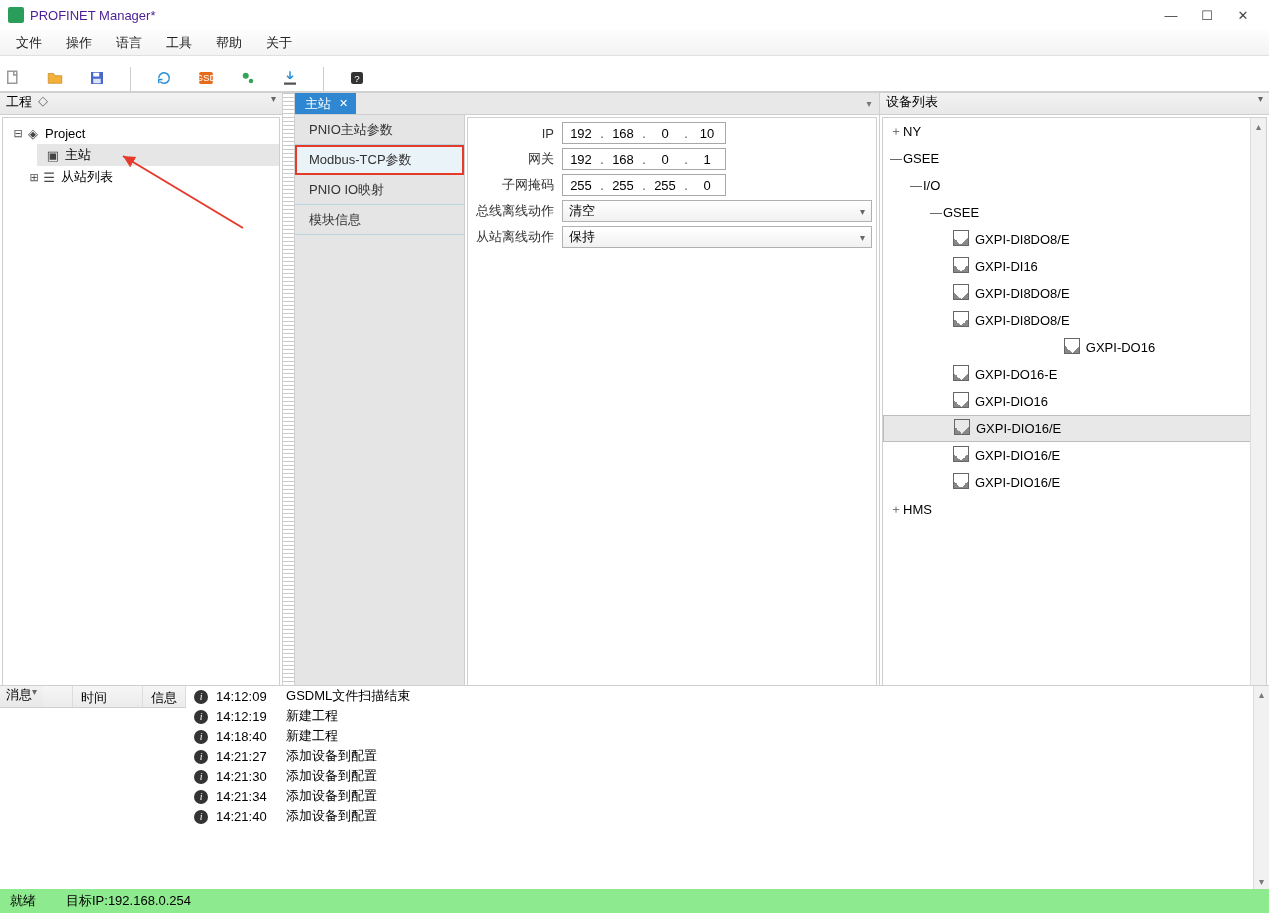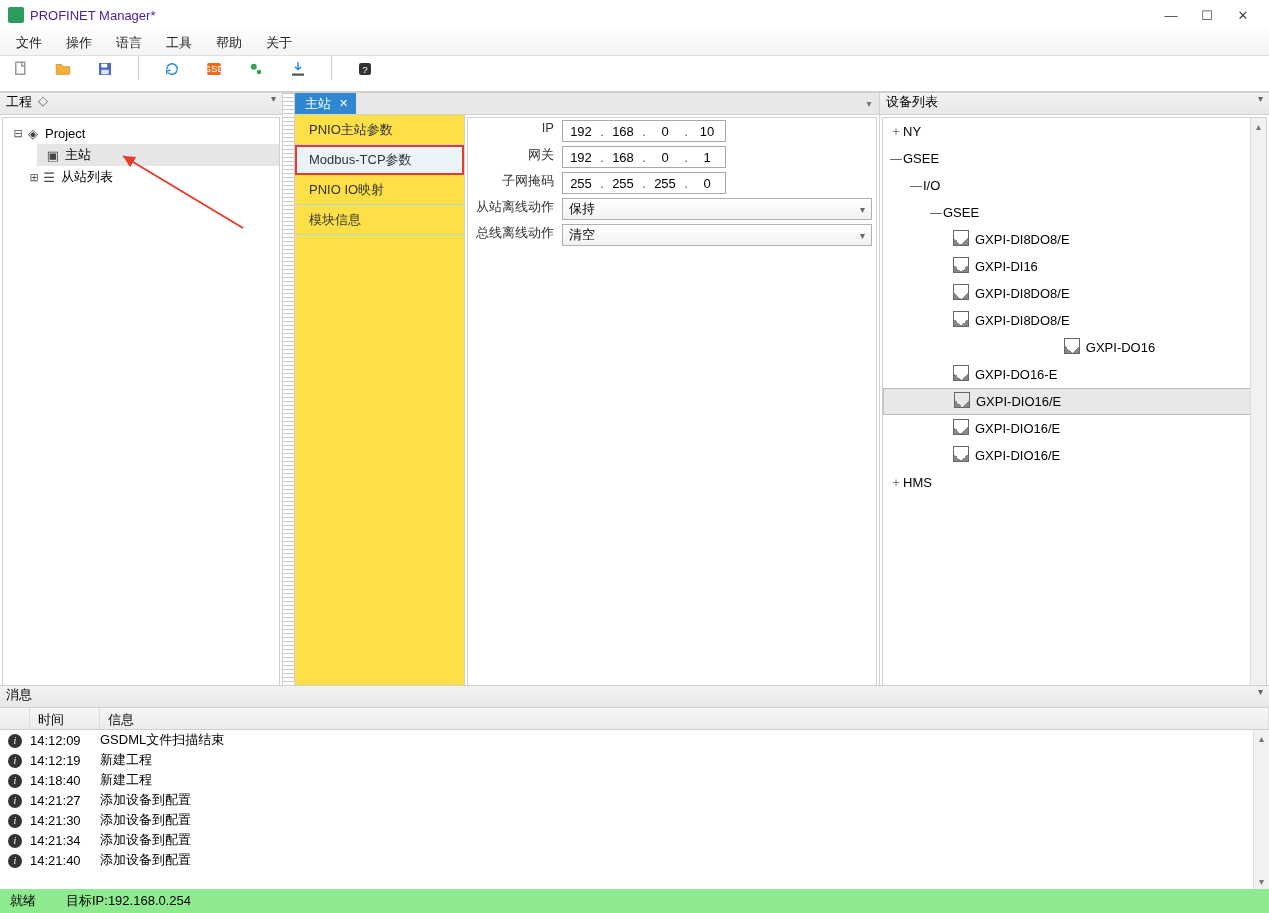--- a/index.html
+++ b/index.html
@@ -6,21 +6,21 @@
 body { background: #fff; overflow: hidden; width: 1269px; height: 913px; position: relative; }
 
 .title-bar { height: 30px; display: flex; align-items: center; padding: 0 8px; background: #fff; }
 .title-bar .app-icon { width: 16px; height: 16px; background: #2a9d5a; border-radius: 2px; margin-right: 6px; display: inline-flex; align-items: center; justify-content: center; }
 .title-bar .title-text { flex: 1; color: #4c1d95; }
 .title-bar .win-btn { width: 36px; height: 26px; display: inline-flex; align-items: center; justify-content: center; color: #444; }
 
 .menu-bar { height: 26px; display: flex; align-items: center; padding: 0 4px; background: linear-gradient(#fdfdfd,#f3f3f3); border-bottom: 1px solid #e0e0e0; }
 .menu-bar .menu-item { padding: 3px 12px; color: #222; }
 
-.toolbar { height: 36px; display: flex; align-items: flex-start; padding: 0 8px; border-bottom: 1px solid #d0d0d0; gap:16px; }
+.toolbar { height: 36px; display: flex; align-items: flex-end; padding: 0 0; border-bottom: 1px solid #d0d0d0; gap:16px; }
 .toolbar .tool-btn { width: 26px; height: 26px; display: inline-flex; align-items: center; justify-content: center; border: 1px solid transparent; }
 .toolbar .sep { width: 1px; height: 24px; background: #ccc; margin: 0 4px; }
 
 .main-area { display: flex; height: calc(100% - 30px - 26px - 36px - 24px); border-top: 1px solid #d0d0d0; }
 
 .panel-header { height: 22px; background: linear-gradient(#f2f2f2,#e8e8e8); display:flex; align-items:flex-start; padding:0 6px; border-bottom:1px solid #cfcfcf; font-size:12px; position:relative; }
 .panel-header .panel-arrow { margin-left:auto; color:#666; font-size:10px; }
 .panel-header .diamond-icon { color:#666; margin-right:4px; }
 
 .left-panel { width: 283px; border-right: 1px solid #cfcfcf; display:flex; flex-direction:column; }
@@ -30,28 +30,28 @@
 .tree-row .exp { width:14px; text-align:center; font-size:11px; color:#555; }
 .tree-row .glyph { width:16px; display:inline-flex; justify-content:center; color:#444; margin-right:4px; }
 .arrow-annotation { position:absolute; pointer-events:none; }
 
 .center-panel { flex:1; display:flex; position:relative; }
 .center-left { width:170px; border-right:1px solid #cfcfcf; display:flex; flex-direction:column; }
 .tab-strip { height:22px; display:flex; background:#e8e8e8; border-bottom:1px solid #cfcfcf; position:relative; }
 .tab-strip .tab { background:#2e87d0; color:#fff; padding:2px 8px 2px 10px; display:flex; align-items:center; font-size:12px; }
 .tab-strip .tab .close { margin-left:8px; font-size:11px; }
 .tab-strip .end-arrow{ margin-left:auto; width:20px; display:flex; align-items:center; justify-content:center; color:#777; font-size:10px; }
-.side-tabs { flex:1; background:#fde047; }
+.side-tabs { flex:1; background:#e5e5e5; }
 .side-tab { height:30px; display:flex; align-items:center; padding-left:14px; border-bottom:1px solid #b9d5e0; color:#333; }
 .side-tab.highlighted { border:2px solid #e63a2b; padding-left:12px; height:30px; background:#eaf3f8; }
 .drag-handle { width:12px; background:repeating-linear-gradient(to bottom,#c9c9c9 0 1px, transparent 1px 4px); border-right:1px solid #cfcfcf; }
 
 .center-right { flex:1; display:flex; flex-direction:column; border:1px solid #cfcfcf; margin:2px; }
 .form-area { padding:2px 4px; }
-.form-row { display:flex; height:26px; gap:4px; }
+.form-row { display:flex; align-items:center; height:26px; gap:4px; }
 .form-row label { width:86px; text-align:right; color:#333; padding-right:4px; }
 .ip-box { display:flex; border:1px solid #a8a8a8; height:22px; width:164px; align-items:center; background:#fff; }
 .ip-box span { flex:1; text-align:center; }
 .ip-box .dot { flex:0 0 6px; text-align:center; color:#555; }
 .combo { flex:1; height:22px; border:1px solid #b0b0b0; background:linear-gradient(#fff,#f1f1f1); display:flex; align-items:center; padding:0 6px; position:relative; }
 .combo::after { content:"▾"; position:absolute; right:6px; color:#666; font-size:10px; }
 
 .right-panel { width: 390px; border-left:1px solid #cfcfcf; display:flex; flex-direction:column; }
 .device-tree { flex:1; border:1px solid #cfcfcf; margin:2px; overflow:auto; position:relative; }
 .dt-row { display:flex; align-items:center; height:27px; padding-left:6px; }
@@ -72,21 +72,21 @@
 .detail-row .k { width:210px; color:#333; }
 .detail-row .v { color:#2e87d0; }
 .hscroll { position:absolute; bottom:0; left:0; right:16px; height:16px; background:#f1f1f1; display:flex; align-items:center; }
 .hscroll .arrow { width:16px; text-align:center; color:#777; font-size:10px; }
 .hscroll .thumb { height:12px; background:#cfcfcf; width:40px; border-radius:2px; margin-left:2px; }
 
 .sub-tabs { height:24px; display:flex; border-top:1px solid #cfcfcf; padding-left:4px; align-items:flex-end; }
 .sub-tabs .stab { padding:3px 10px; border:1px solid #cfcfcf; border-bottom:none; margin-right:0; background:#fff; }
 .sub-tabs .stab.active { color:#2e87d0; }
 
-.bottom-panel { position:absolute; left:0; right:0; bottom:24px; height:204px; border-top:1px solid #cfcfcf; display:flex; flex-direction:column; background:#fff; }
+.bottom-panel { position:absolute; left:0; right:0; bottom:24px; height:204px; border-top:1px solid #cfcfcf; display:flex; flex-direction:row; background:#fff; }
 .msg-header-row { display:flex; height:22px; background:linear-gradient(#f6f6f6,#ebebeb); border-bottom:1px solid #cfcfcf; font-size:12px; }
 .msg-header-row .col { padding:3px 8px; border-right:1px solid #ddd;font-family:Liberation Serif, serif; }
 .msg-list { flex:1; overflow:auto; position:relative; }
 .msg-row { display:flex; height:20px; align-items:center; font-size:12px; }
 .msg-row .ico { width:30px; text-align:center; }
 .msg-row .ico span { display:inline-flex; width:14px; height:14px; border-radius:50%; background:#333; color:#fff; align-items:center; justify-content:center; font-size:10px; font-style:italic; font-family:serif; }
 .msg-row .t { width:70px; }
 
 .status-bar { position:absolute; left:0; right:0; bottom:0; height:24px; background:#8eea8e; display:flex; align-items:center; padding:0 10px; gap:30px; font-size:12px; }
 
@@ -250,31 +250,31 @@
                 <span>255</span>
                   <span class="dot">.</span>
                 <span>255</span>
                   <span class="dot">.</span>
                 <span>255</span>
                   <span class="dot">.</span>
                 <span>0</span>
               </div>
             </div>
             <div class="form-row">
+              <label>总线离线动作</label>
+              <div class="combo">
+                  <span>清空</span>
+                </div>
+            </div>
+            <div class="form-row">
               <label>从站离线动作</label>
               <div class="combo">
                   <span>保持</span>
                 </div>
             </div>
-            <div class="form-row">
-              <label>总线离线动作</label>
-              <div class="combo">
-                  <span>清空</span>
-                </div>
-            </div>
           </div>
         </div>
       </div>
     </div>
   </div>
 
   <div class="right-panel">
     <div class="panel-header">
       <span>设备列表</span>
       <span class="panel-arrow">▾</span>
@@ -313,20 +313,24 @@
             <span class="cube-icon"></span>
             <span>GXPI-DI8DO8/E</span>
           </div>
           <div class="dt-row" style="padding-left: 70px; justify-content: center;">
             <span class="cube-icon"></span>
             <span>GXPI-DO16</span>
           </div>
           <div class="dt-row" style="padding-left: 70px;">
             <span class="cube-icon"></span>
             <span>GXPI-DO16-E</span>
+          </div>
+          <div class="dt-row" style="padding-left: 70px;">
+            <span class="cube-icon"></span>
+            <span>GXPI-DIO16</span>
           </div>
           <div class="dt-row selected" style="padding-left: 70px;">
             <span class="cube-icon"></span>
             <span>GXPI-DIO16/E</span>
           </div>
           <div class="dt-row" style="padding-left: 70px;">
             <span class="cube-icon"></span>
             <span>GXPI-DIO16/E</span>
           </div>
           <div class="dt-row" style="padding-left: 70px;">

